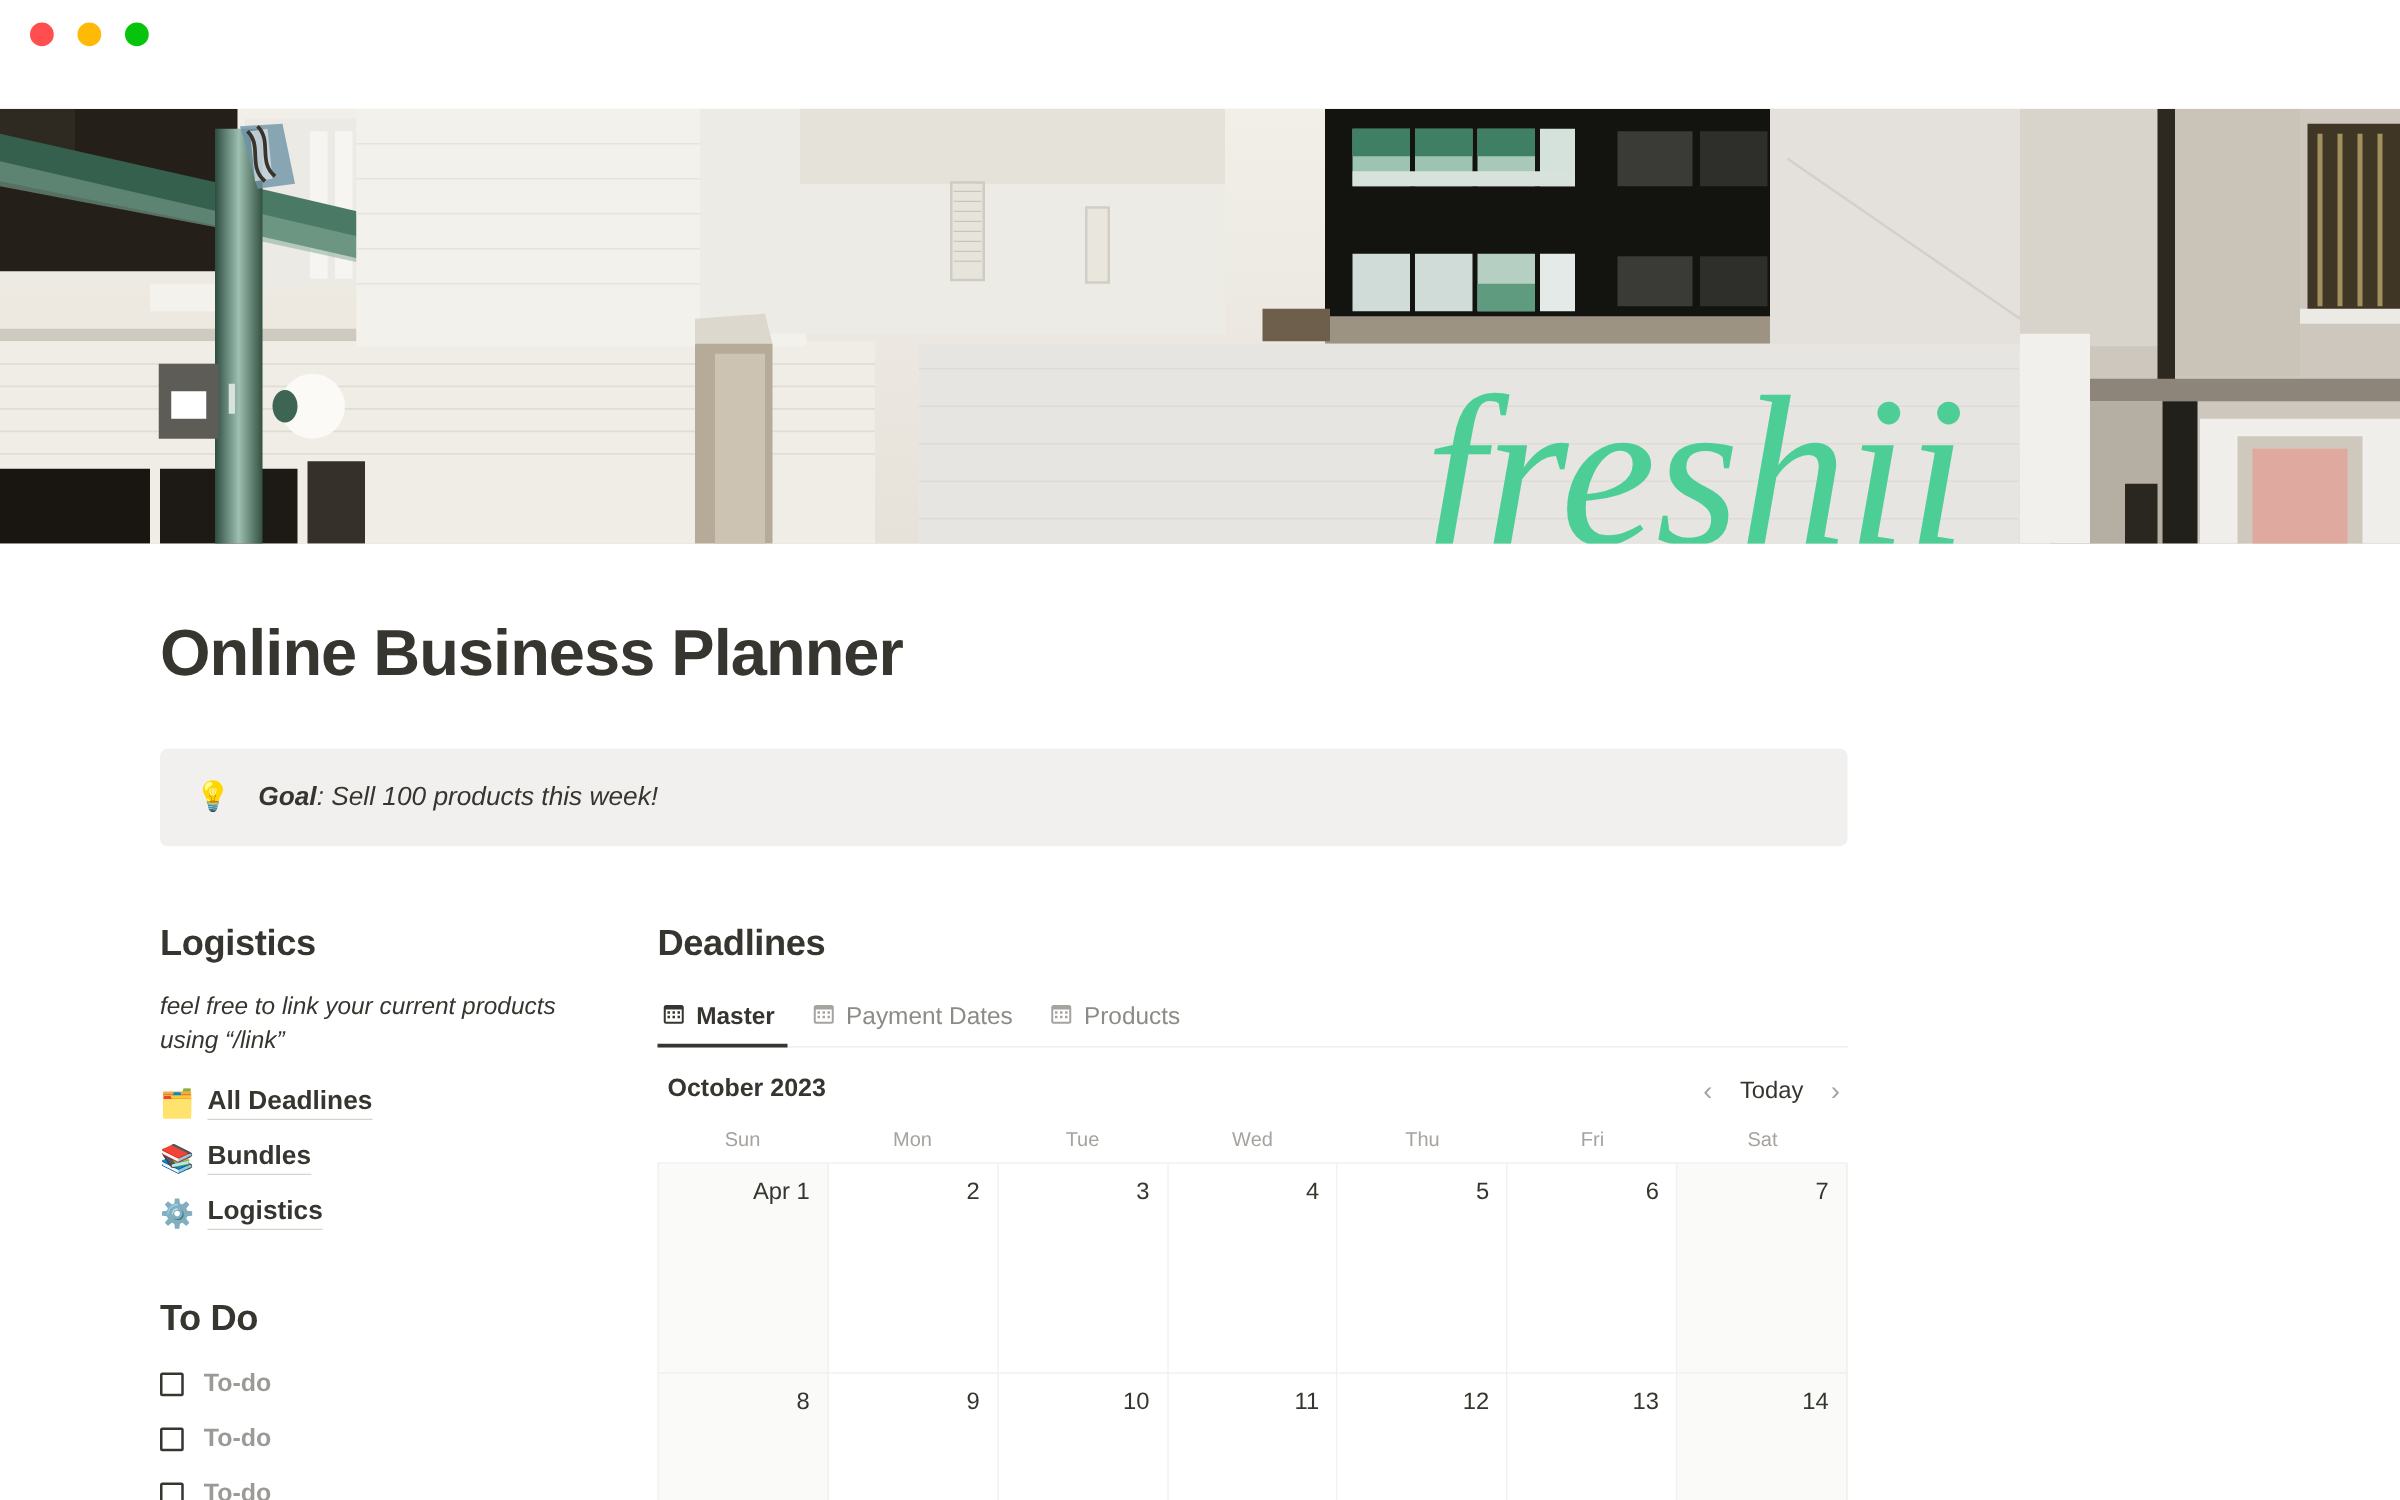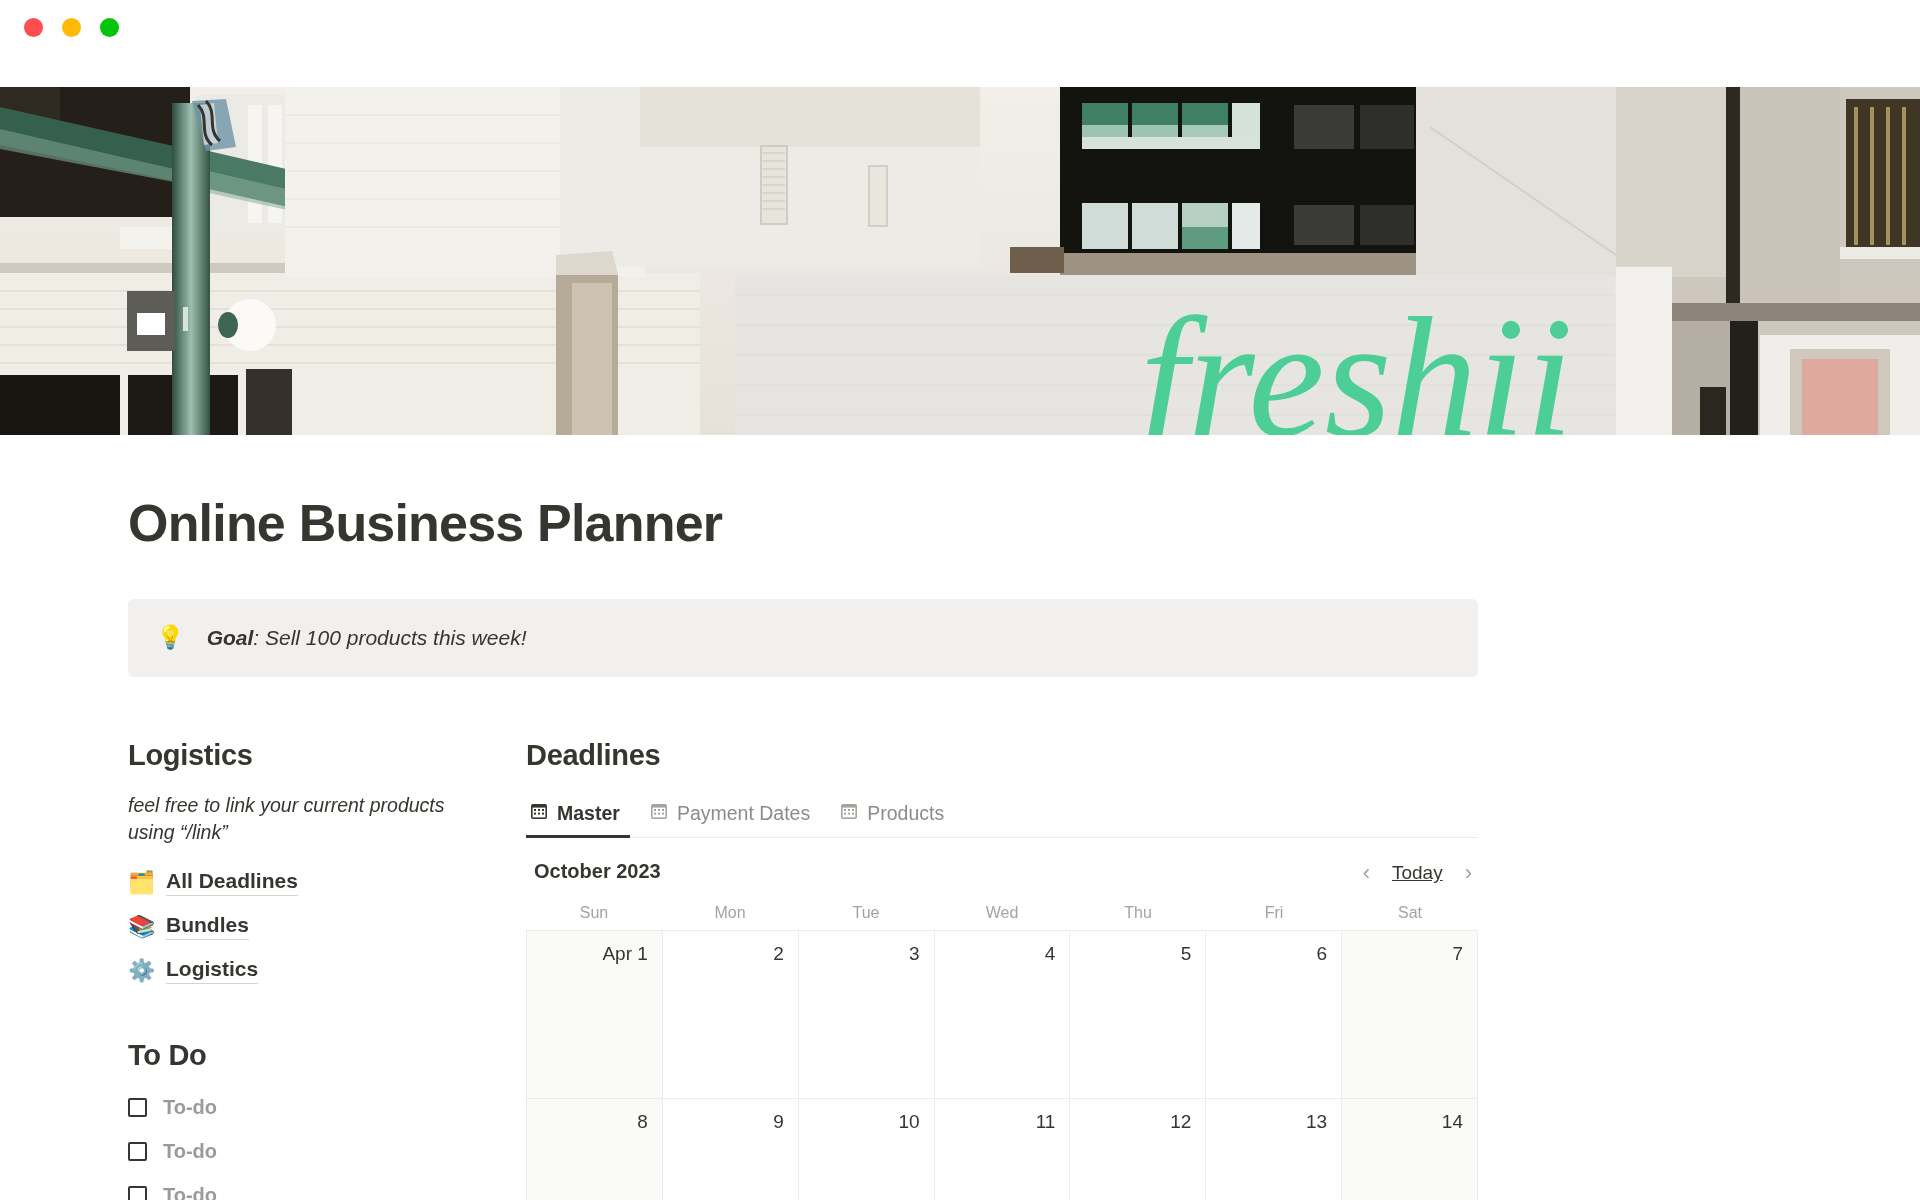--- a/index.html
+++ b/index.html
@@ -193,21 +193,20 @@
     font-size:22px;
     color:#A6A39E;
     cursor:pointer;
     line-height:1;
     padding:2px 4px;
   }
   .today{
     font-size:19px;
     color:#37352F;
     cursor:pointer;
-    text-decoration:underline;
   }
 
   .weekhead{
     display:grid;
     grid-template-columns:repeat(7,1fr);
     padding-bottom:8px;
   }
   .weekhead div{
     text-align:center;
     font-size:16px;

